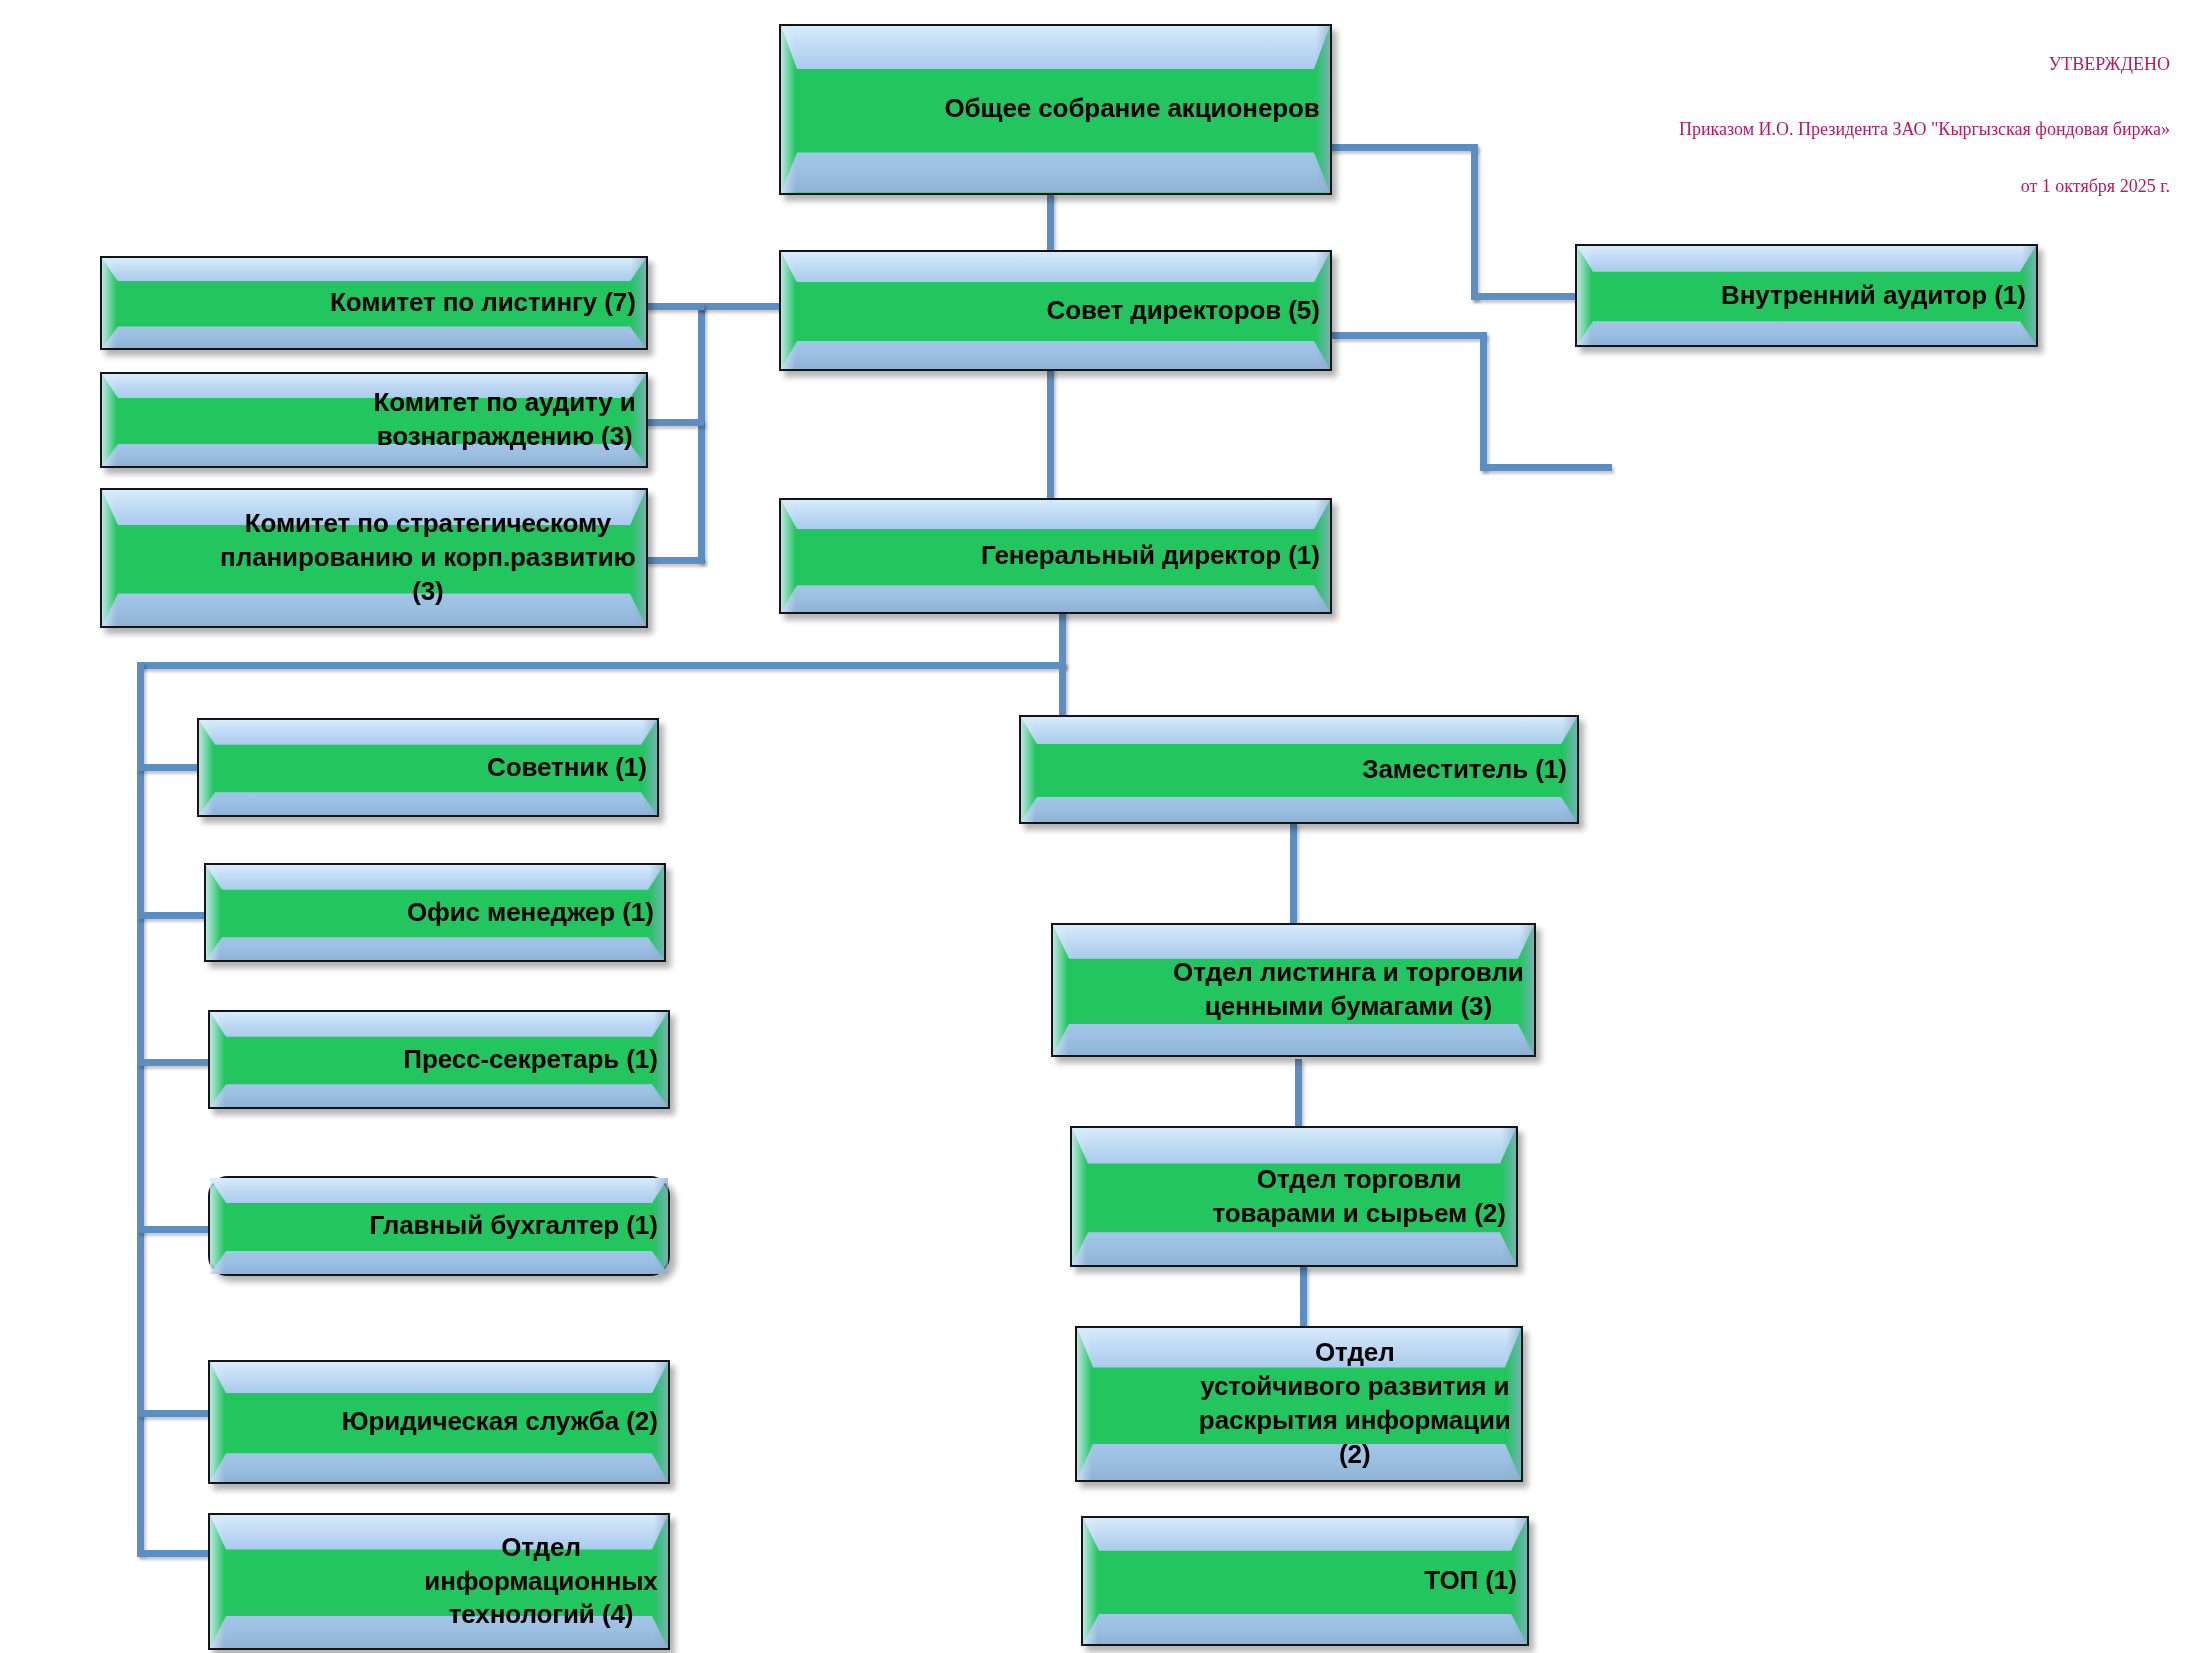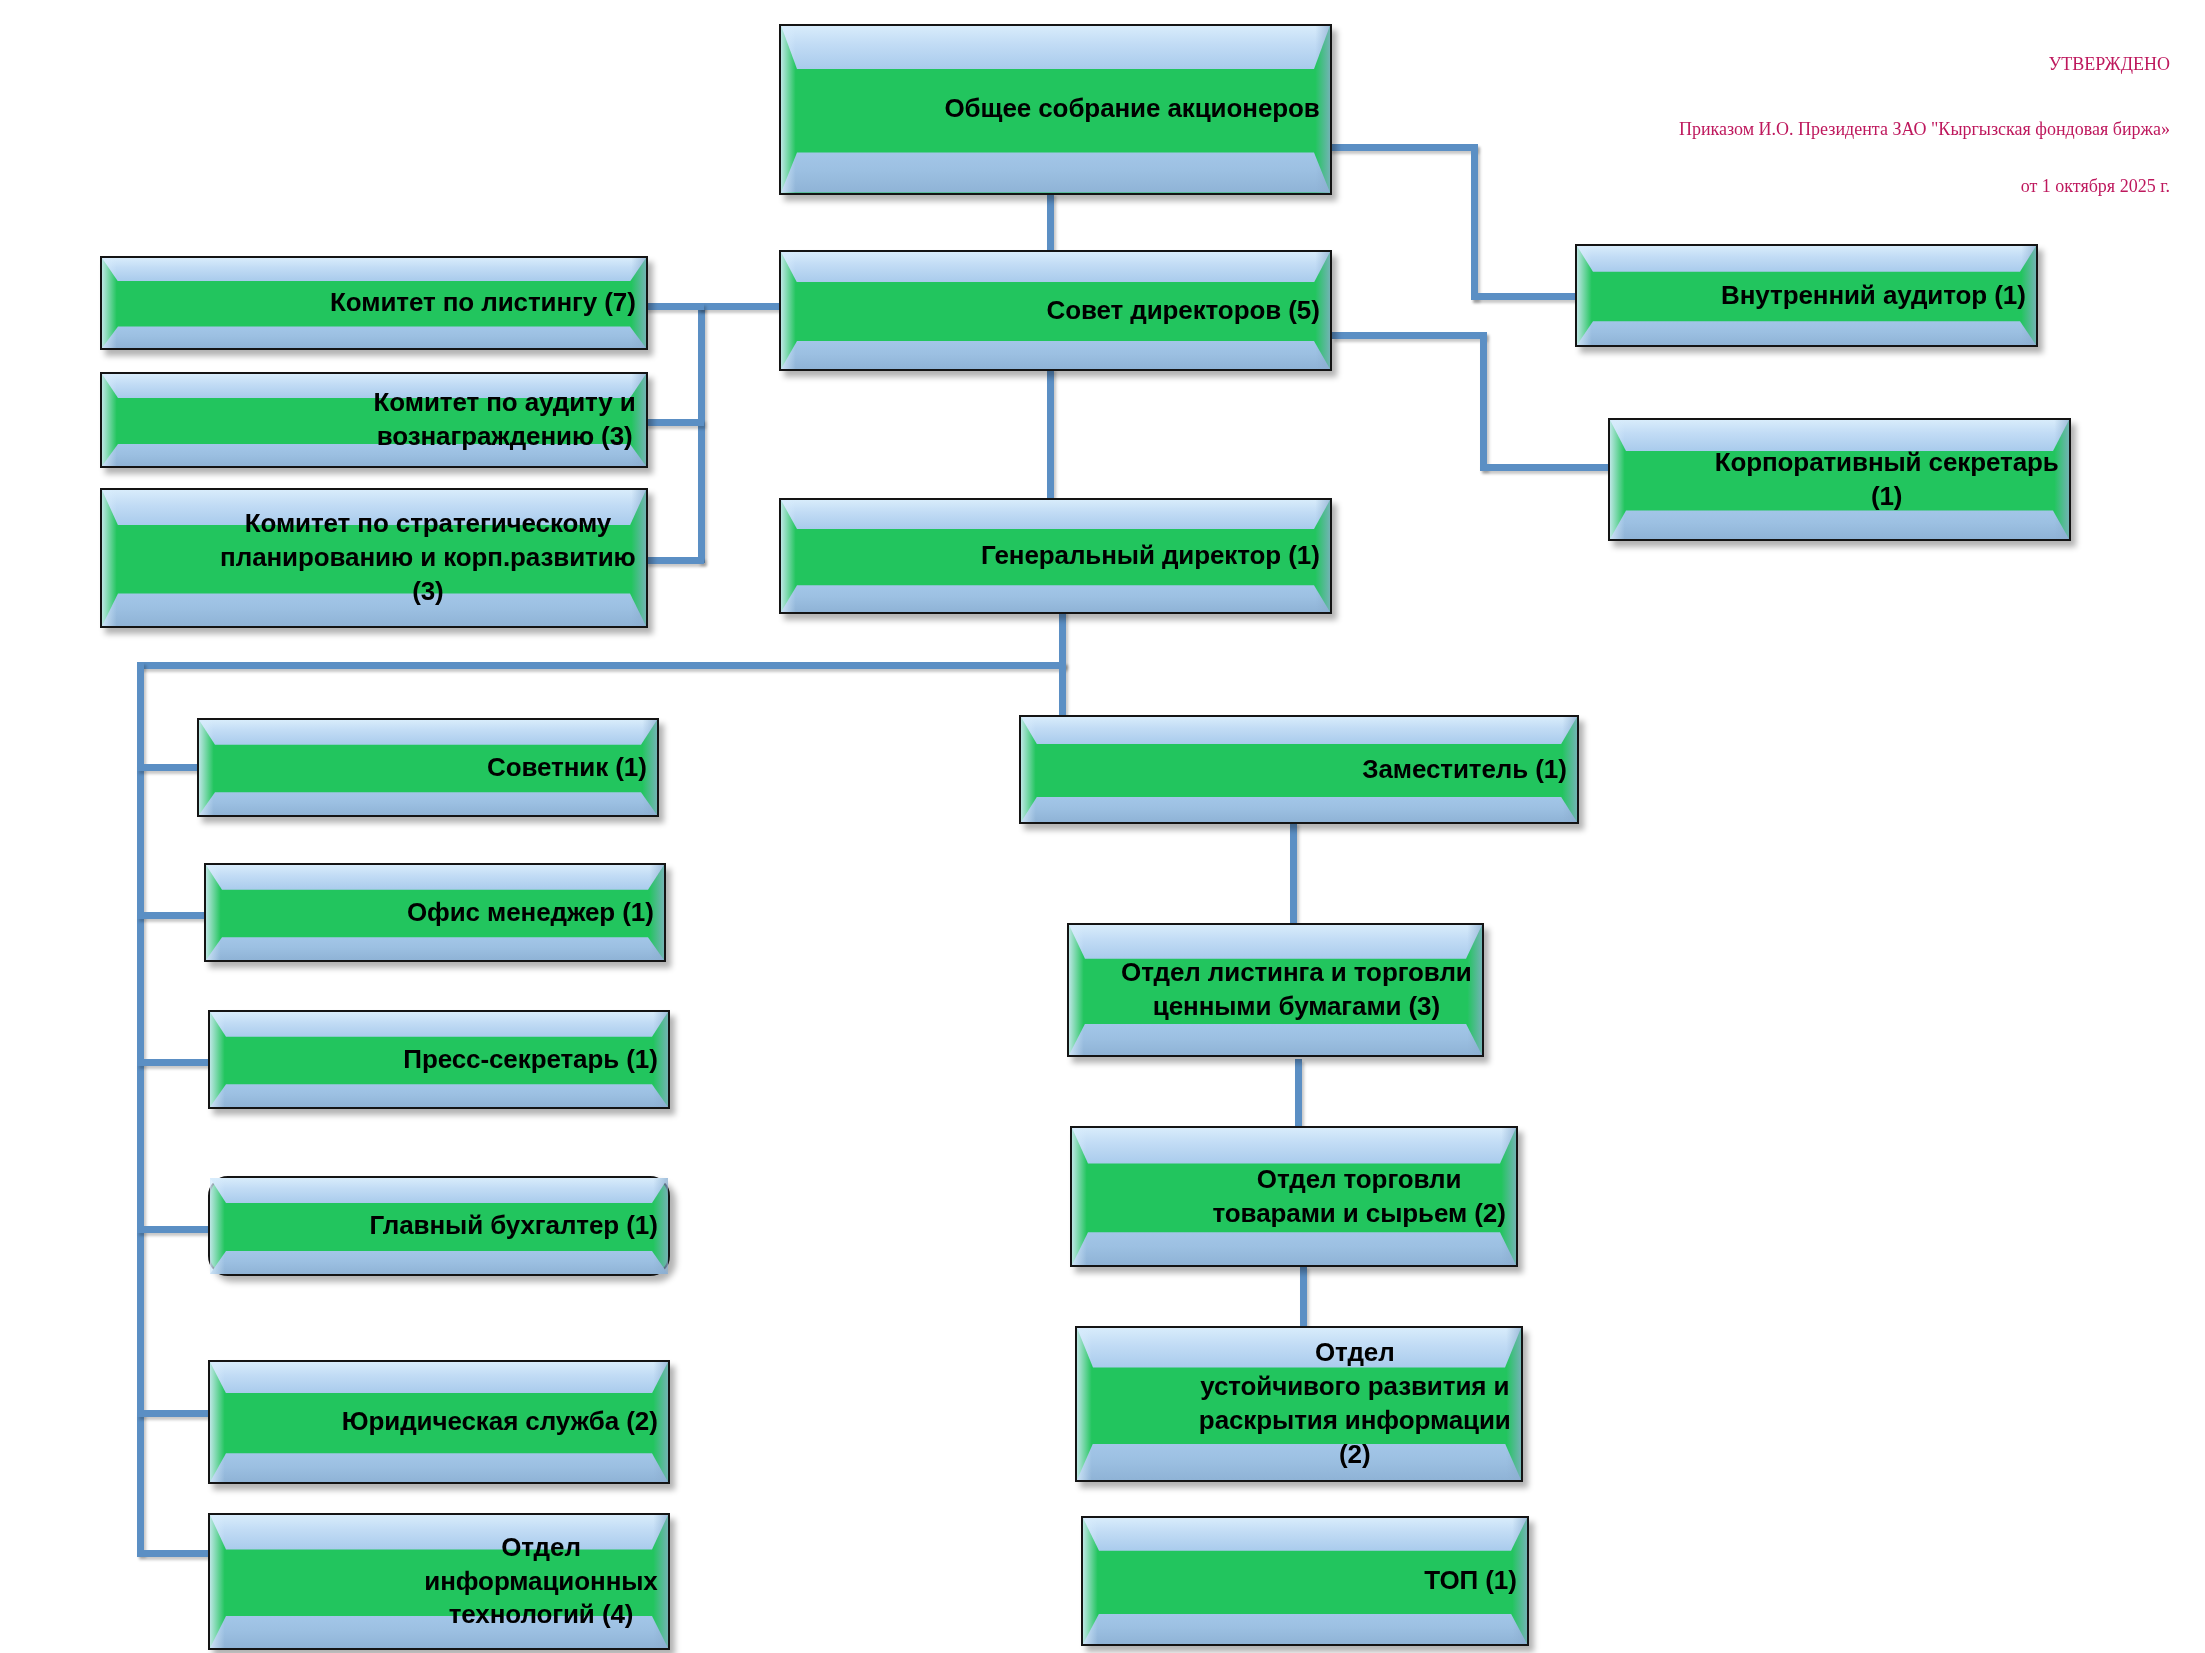--- a/index.html
+++ b/index.html
@@ -160,25 +160,20 @@
   <div class="box" style="left:779px; top:250px; width:553px; height:121px;">
     <span class="sides"></span>
     <span class="inner">Совет директоров (5)</span>
   </div>
 
   <div class="box" style="left:1575px; top:244px; width:463px; height:103px;">
     <span class="sides"></span>
     <span class="inner">Внутренний аудитор (1)</span>
   </div>
 
-  <div class="box" style="left:1608px; top:418px; width:463px; height:123px;">
-    <span class="sides"></span>
-    <span class="inner">Корпоративный секретарь
-(1)</span>
-  </div>
 
   <div class="box" style="left:100px; top:256px; width:548px; height:94px;">
     <span class="sides"></span>
     <span class="inner">Комитет по листингу (7)</span>
   </div>
 
   <div class="box" style="left:100px; top:372px; width:548px; height:96px;">
     <span class="sides"></span>
     <span class="inner">Комитет по аудиту и
 вознаграждению (3)</span>
@@ -226,21 +221,21 @@
     <span class="inner">Отдел
 информационных
 технологий (4)</span>
   </div>
 
   <div class="box" style="left:1019px; top:715px; width:560px; height:109px;">
     <span class="sides"></span>
     <span class="inner">Заместитель (1)</span>
   </div>
 
-  <div class="box" style="left:1051px; top:923px; width:417px; height:134px;margin-left:16px;">
+  <div class="box" style="left:1051px; top:923px; width:485px; height:134px;">
     <span class="sides"></span>
     <span class="inner">Отдел  листинга и торговли
 ценными бумагами (3)</span>
   </div>
 
   <div class="box" style="left:1070px; top:1126px; width:448px; height:141px;">
     <span class="sides"></span>
     <span class="inner">Отдел торговли
 товарами и сырьем (2)</span>
   </div>

